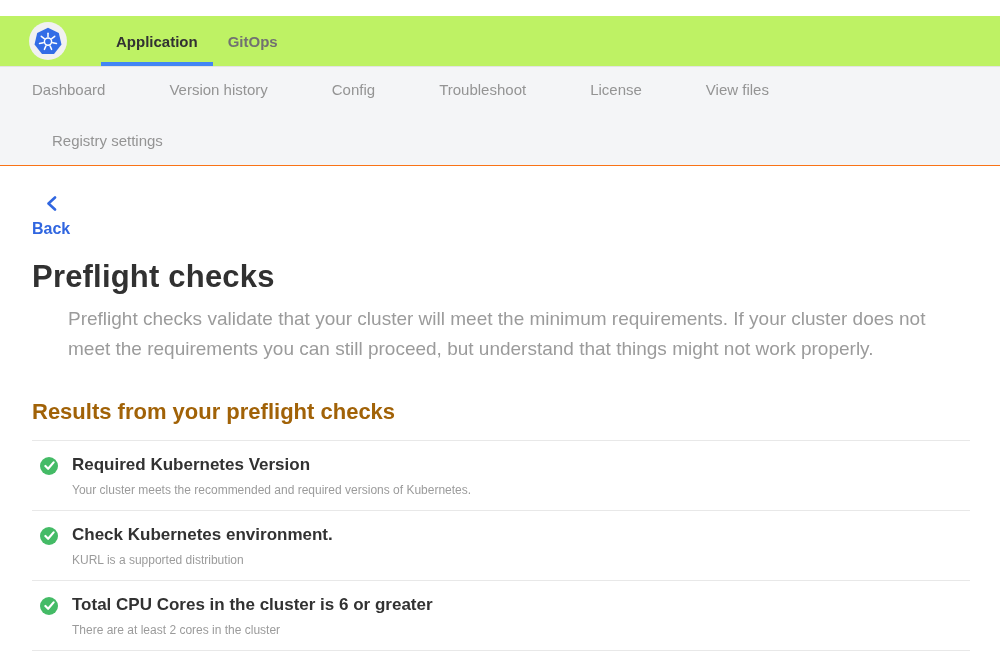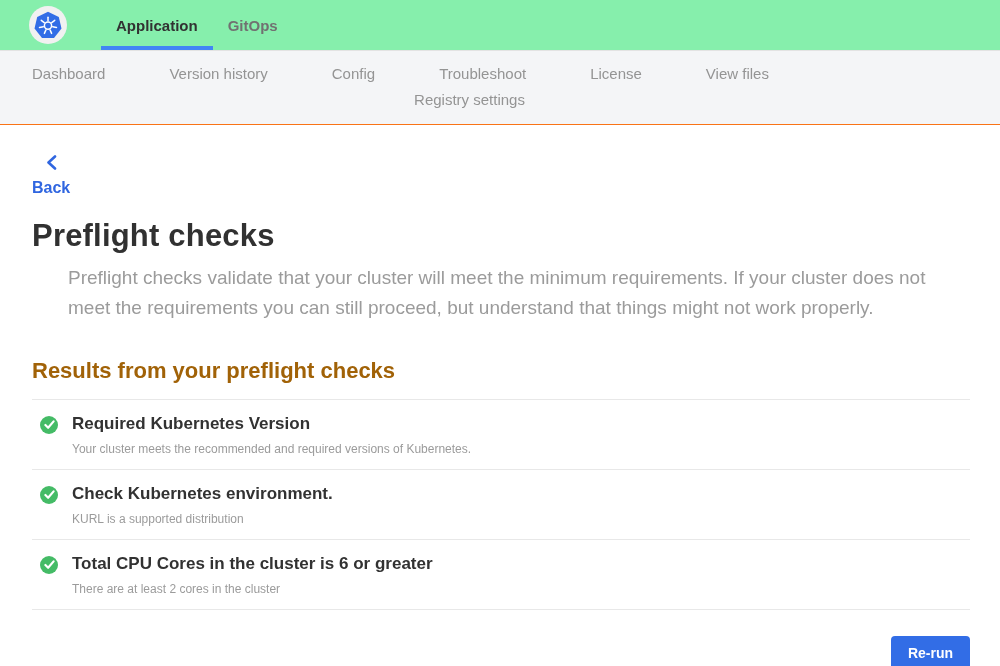--- a/index.html
+++ b/index.html
@@ -18,23 +18,24 @@
   html,body{width:1000px;height:666px;}
   body{
     font-family:"Liberation Sans","DejaVu Sans",sans-serif;
     background:#ffffff;color:var(--dark);
     width:1000px;height:666px;overflow:hidden;
   }
   .page{width:1000px;height:666px;display:flex;flex-direction:column;}
 
   
   .navbar{
-    height:51px;background:#86efac;border-bottom:1px solid var(--border);
+    height:51px;background:#bef264;border-bottom:1px solid var(--border);
     display:flex;align-items:stretch;padding-left:29px;padding-right:27px;
     flex-shrink:0;
+    margin-top:16px;
   }
   .logo-wrap{display:flex;align-items:center;margin-right:34px;}
   .logo-circle{
     width:38px;height:38px;border-radius:50%;background:#f1f1f1;
     display:flex;align-items:center;justify-content:center;
   }
   .nav-tabs{display:flex;align-items:stretch;}
   .nav-tab{
     display:flex;align-items:center;padding:0 15px;cursor:pointer;
     font-size:15px;font-weight:700;color:var(--gitops-gray);
@@ -52,21 +53,21 @@
     border-radius:17px;height:31px;padding:0 19px;cursor:pointer;
   }
   .logout{font-size:15px;font-weight:700;color:#38383b;cursor:pointer;}
 
   
   .subnav{
     background:var(--subnav-bg);border-bottom:1px solid #f97316;
     padding:14px 49px 16px 32px;flex-shrink:0;
   }
   .subnav-row{display:flex;align-items:center;}
-  .subnav-row + .subnav-row{margin-top:9px;padding-left:20px;justify-content:center;}
+  .subnav-row + .subnav-row{margin-top:34px;padding-left:20px;}
   .subnav-link{
     font-size:15px;color:var(--subnav-gray);cursor:pointer;margin-right:64px;
     white-space:nowrap;
   }
 
   
   .main{padding:30px 30px 0 32px;flex:1;display:flex;flex-direction:column;}
   .back-link{
     display:inline-flex;align-items:center;gap:9px;color:var(--blue-link);
     font-size:16px;font-weight:700;cursor:pointer;width:fit-content;flex-direction:column;

